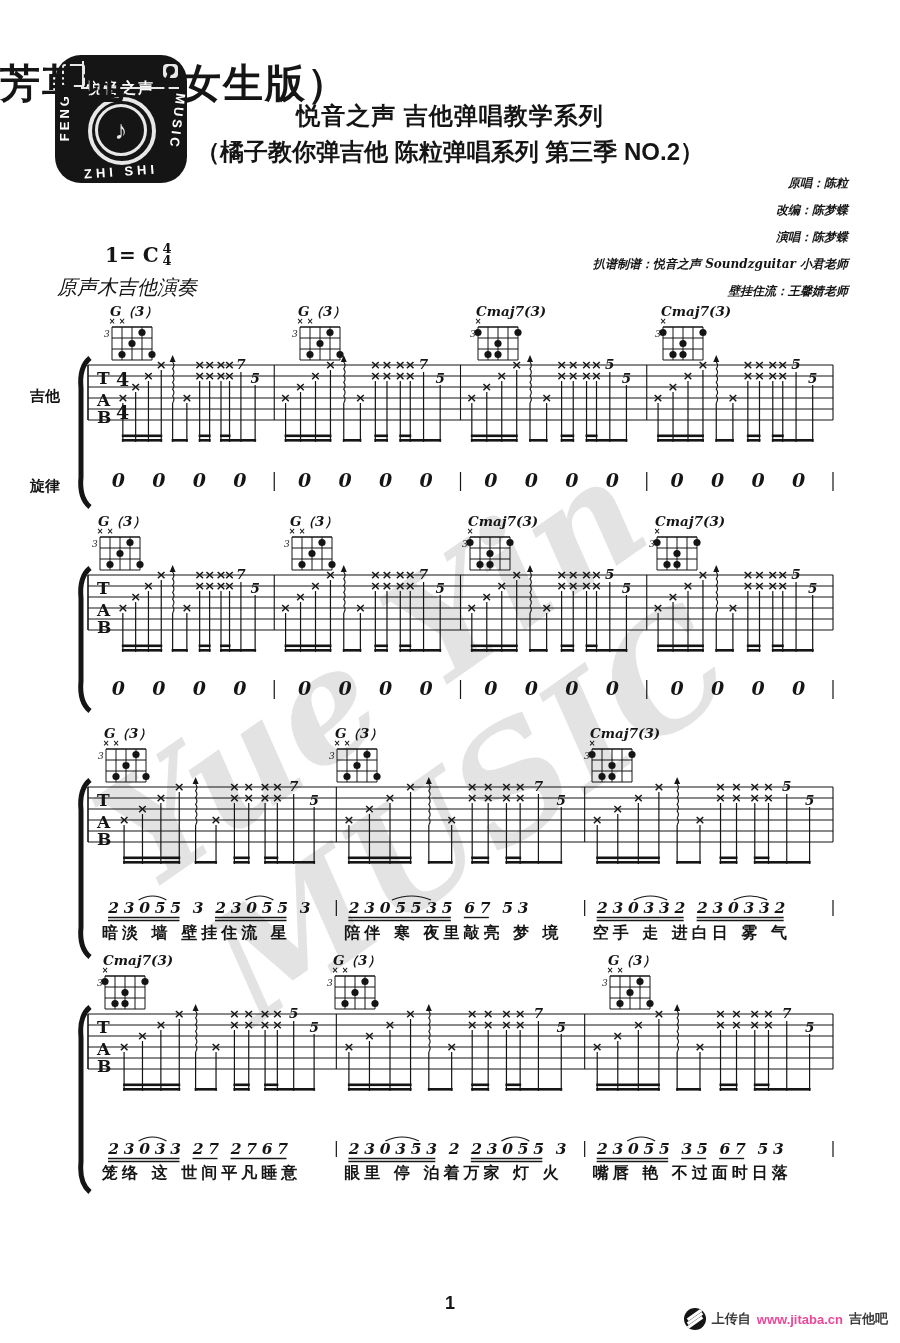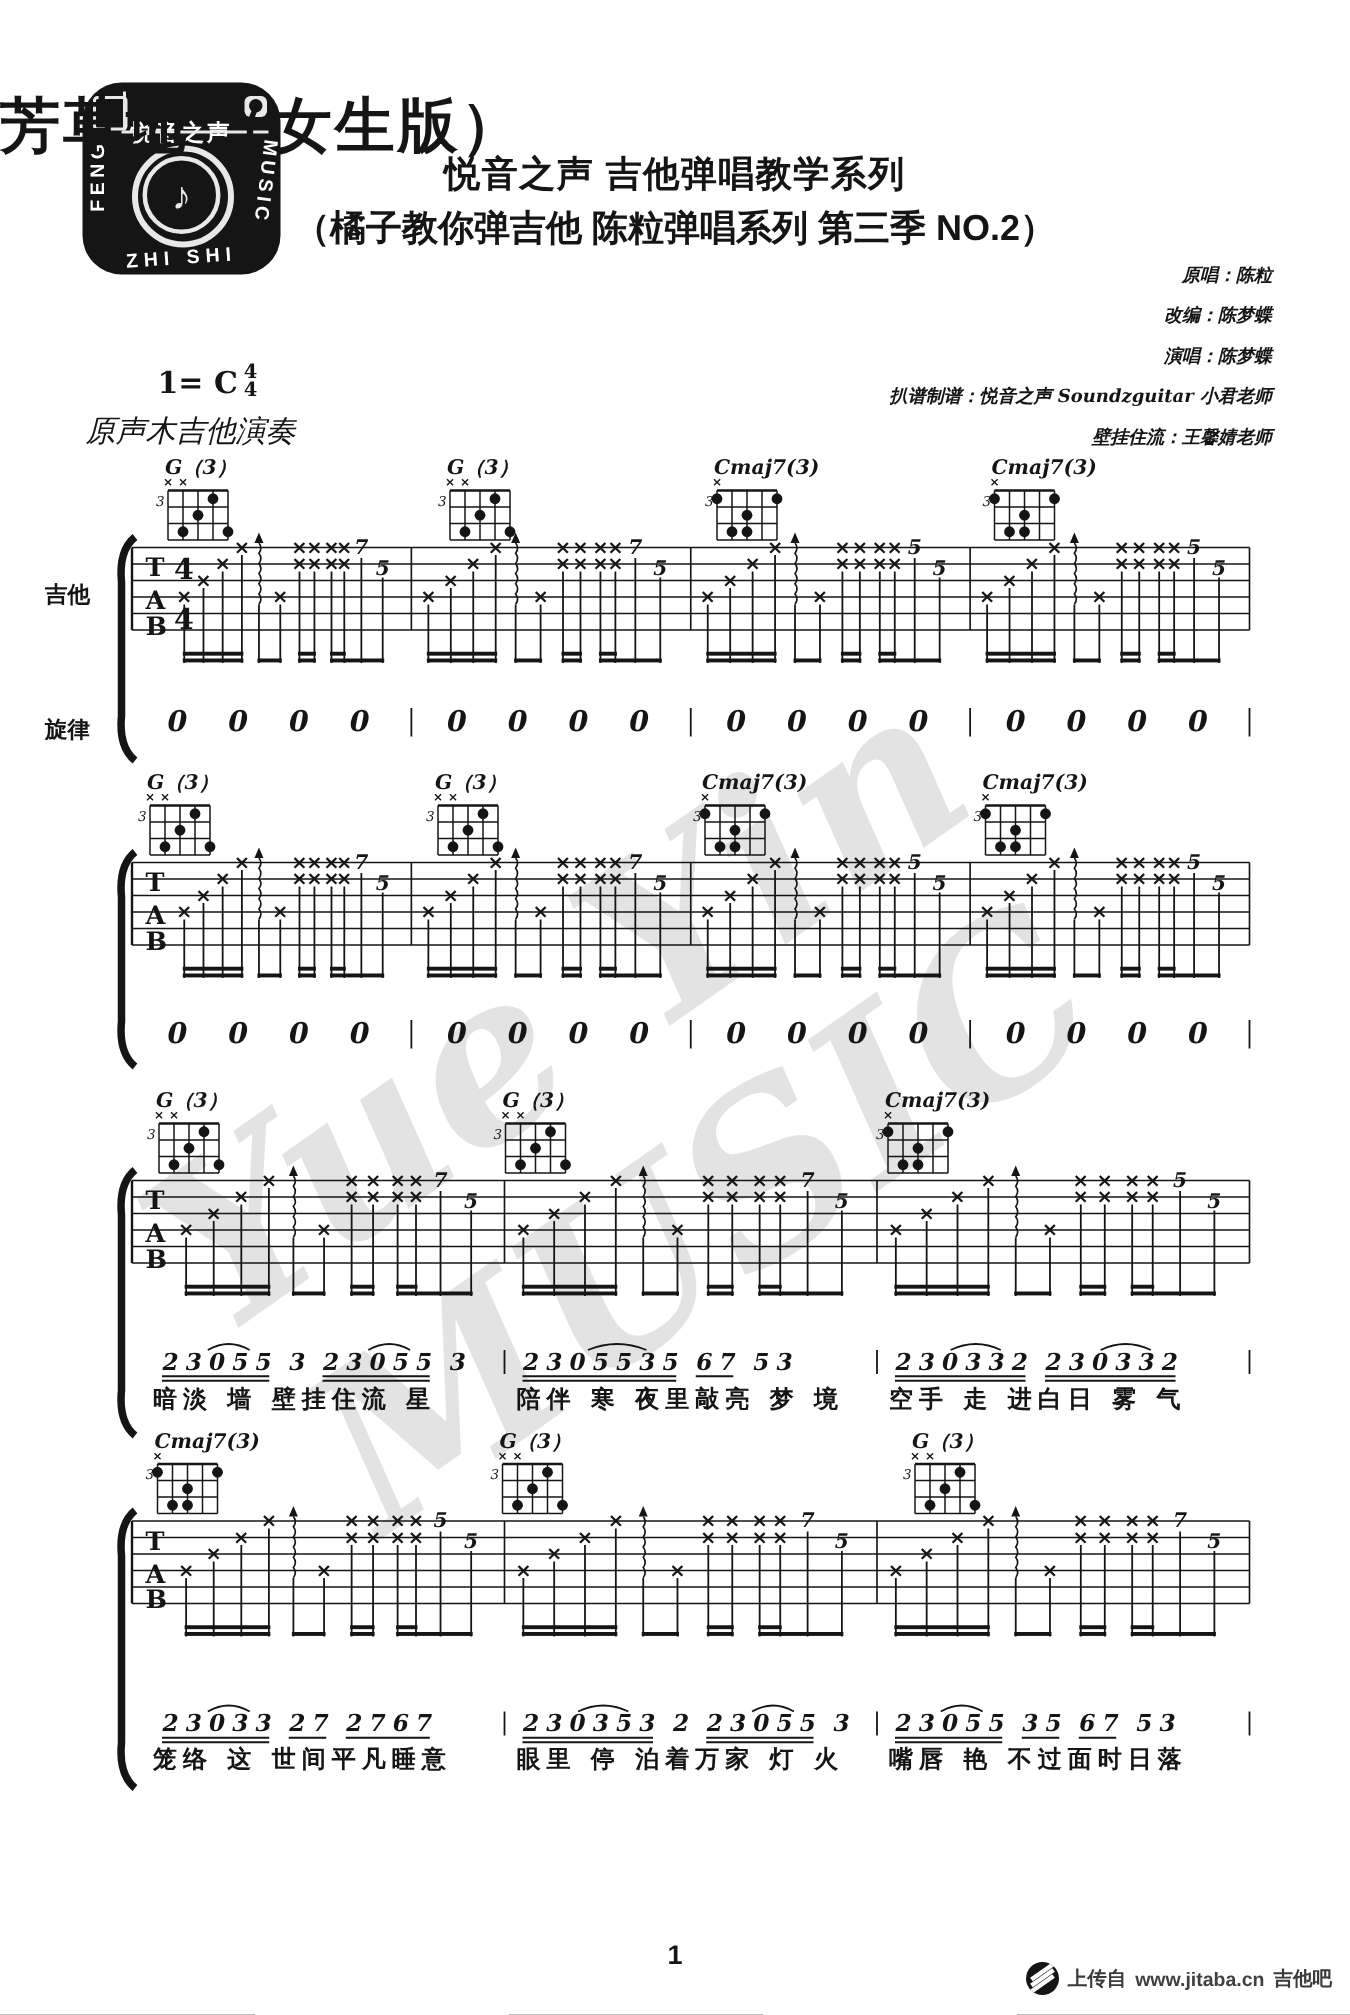--- a/index.html
+++ b/index.html
@@ -1146,16 +1146,16 @@
     </div>
 
   <div class="abs pagenum">1</div>
   <div class="abs upload">
     <span class="disc">
         <i></i>
         <i></i>
         <i></i>
       </span>
     <span class="pre">上传自</span>
-    <span class="site" style="color: #404040;">www.jitaba.cn</span>
+    <span class="site" style="color: #ec4899;">www.jitaba.cn</span>
     <span class="suf">吉他吧</span>
   </div>
 </div>
 
 </body></html>

